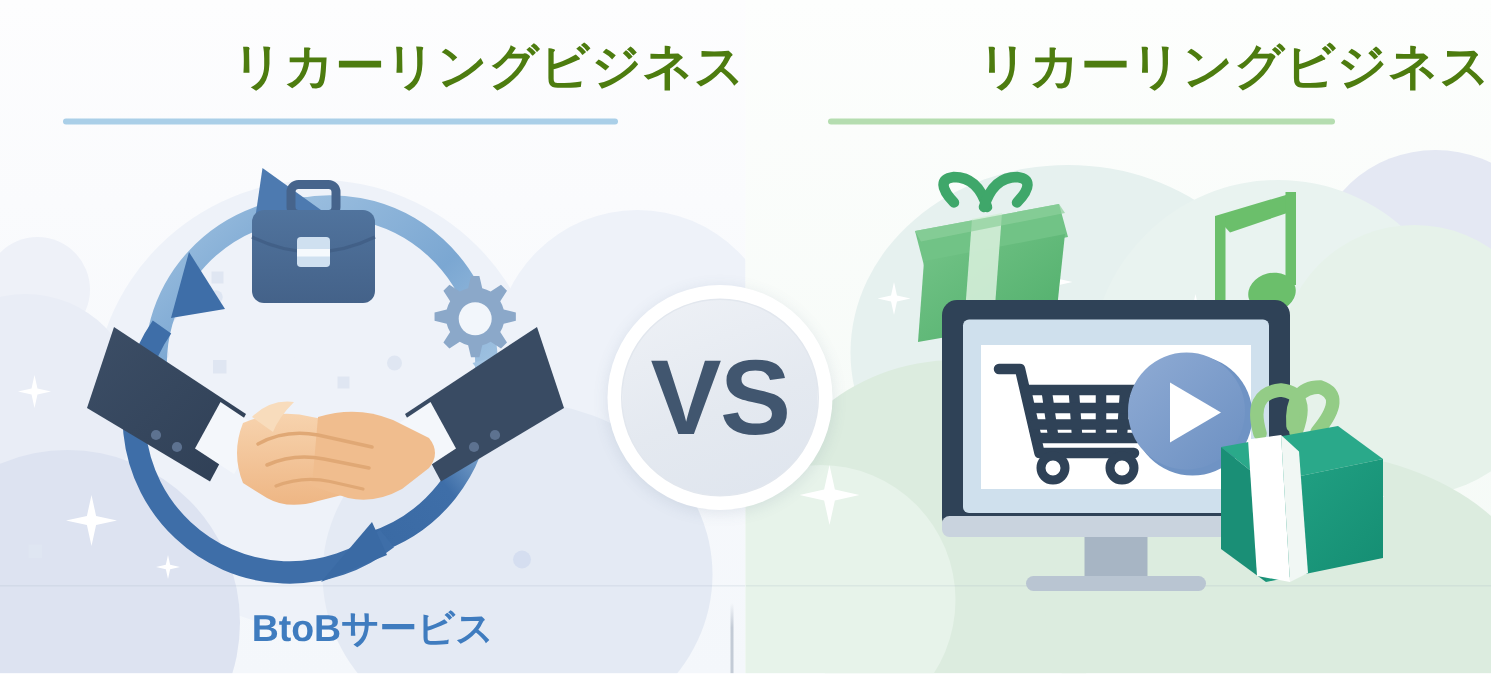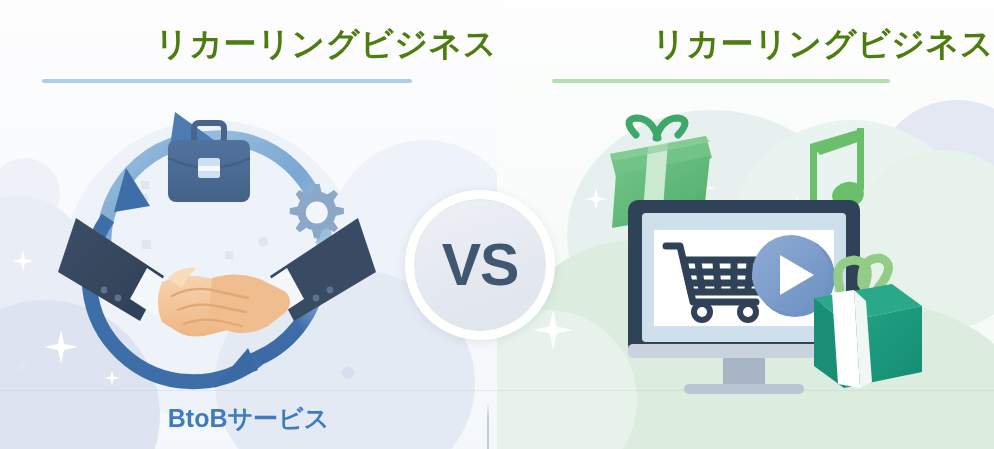--- a/index.html
+++ b/index.html
@@ -83,21 +83,21 @@
   .vs-ring {
     position:absolute; inset:0; border-radius:50%;
     background:#ffffff; box-shadow:0 2px 10px rgba(80,100,130,.13);
   }
   .vs-circle {
     position:absolute; left:9px; top:9px; width:132px; height:132px; border-radius:50%;
     background:linear-gradient(160deg,#eef1f6 0%,#e4e9f0 55%,#dfe5ee 100%);
     border:1px solid #e2e7ee;
     display:flex; align-items:center; justify-content:center;
   }
-  .vs-text { font-size:59px; font-weight:bold; color:#41566f; letter-spacing:-1px; line-height:1; }
+  .vs-text { font-size:71px; font-weight:bold; color:#41566f; letter-spacing:-1px; line-height:1; }
 
   
   .art { position:absolute; }
   .art.left  { left:62px;  top:96px;  width:310px; height:300px; }
   .art.right { left:592px; top:112px; width:330px; height:290px; }
 
   svg { display:block; overflow:visible; }
 </style>
 </head>
 <body>

